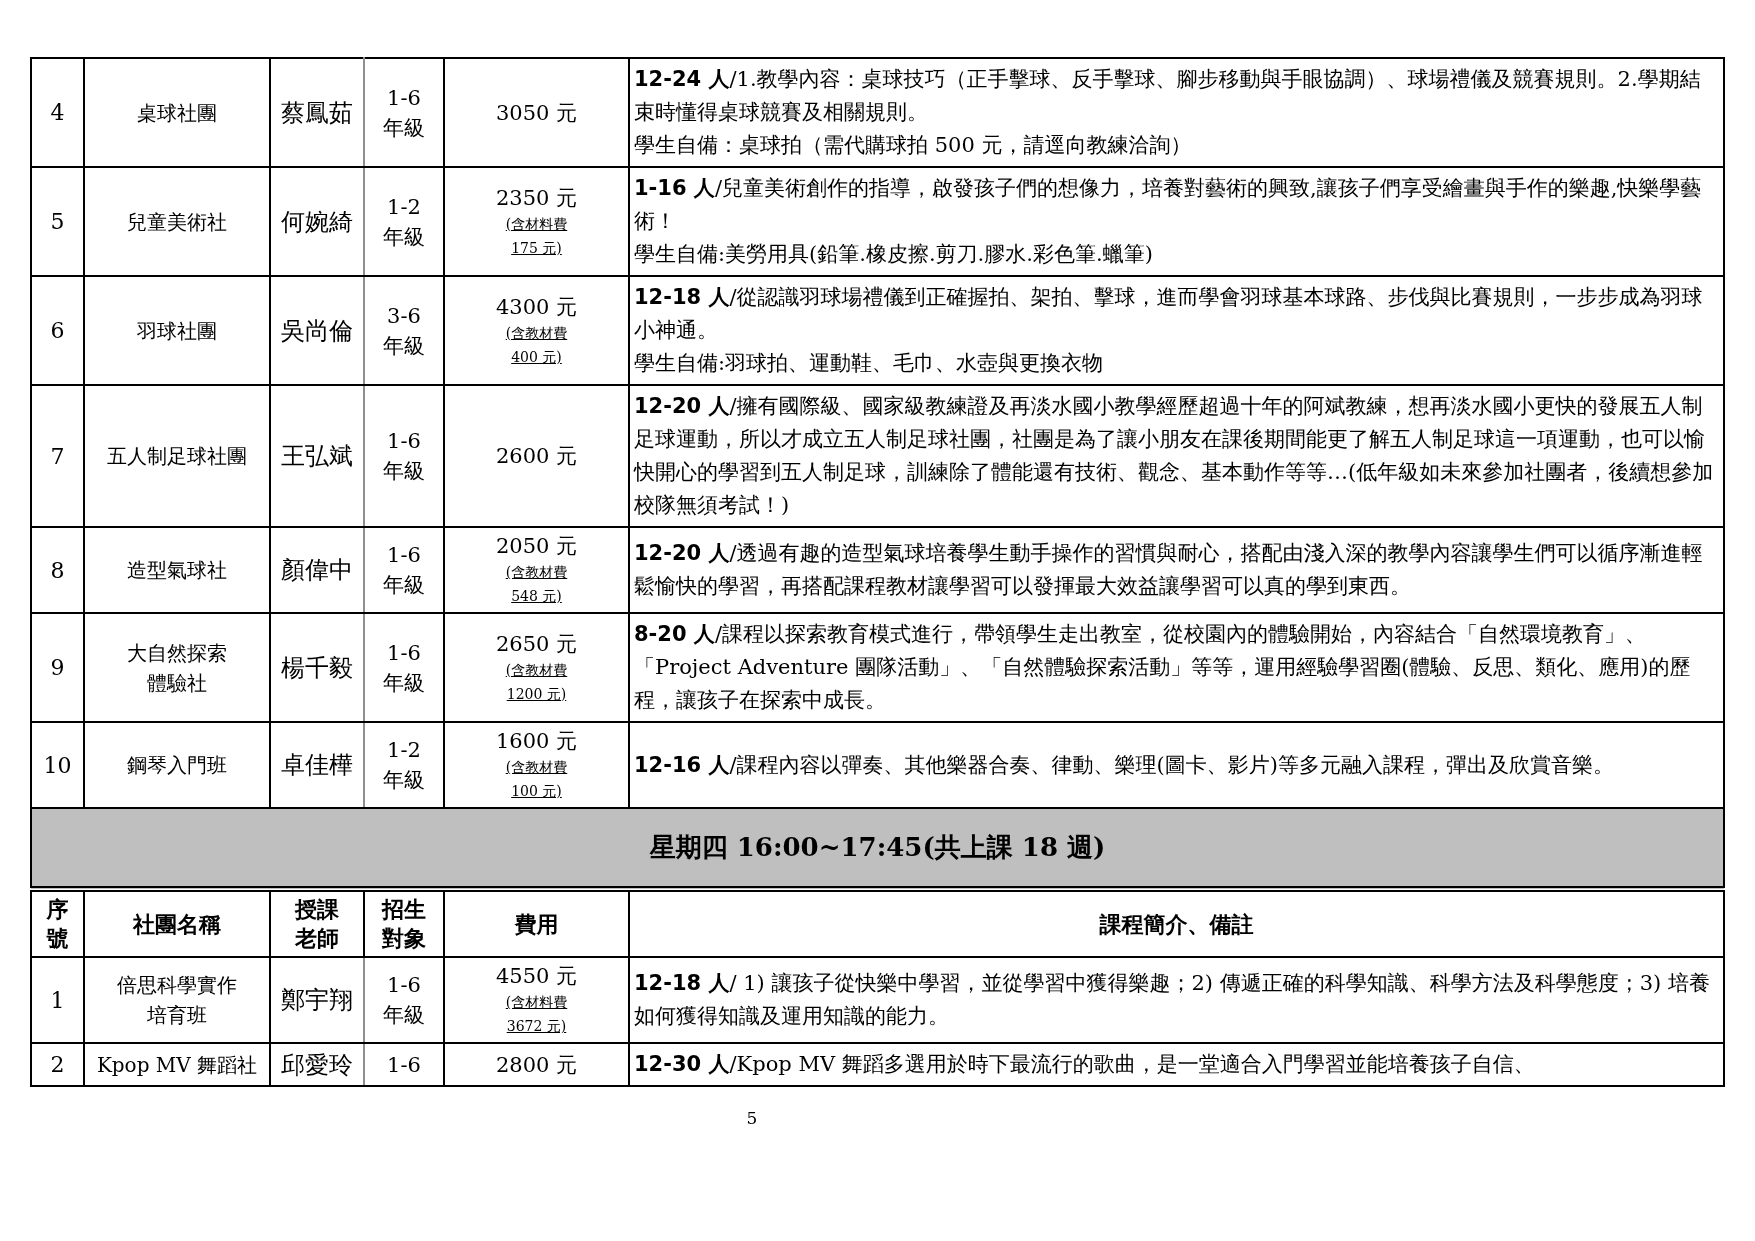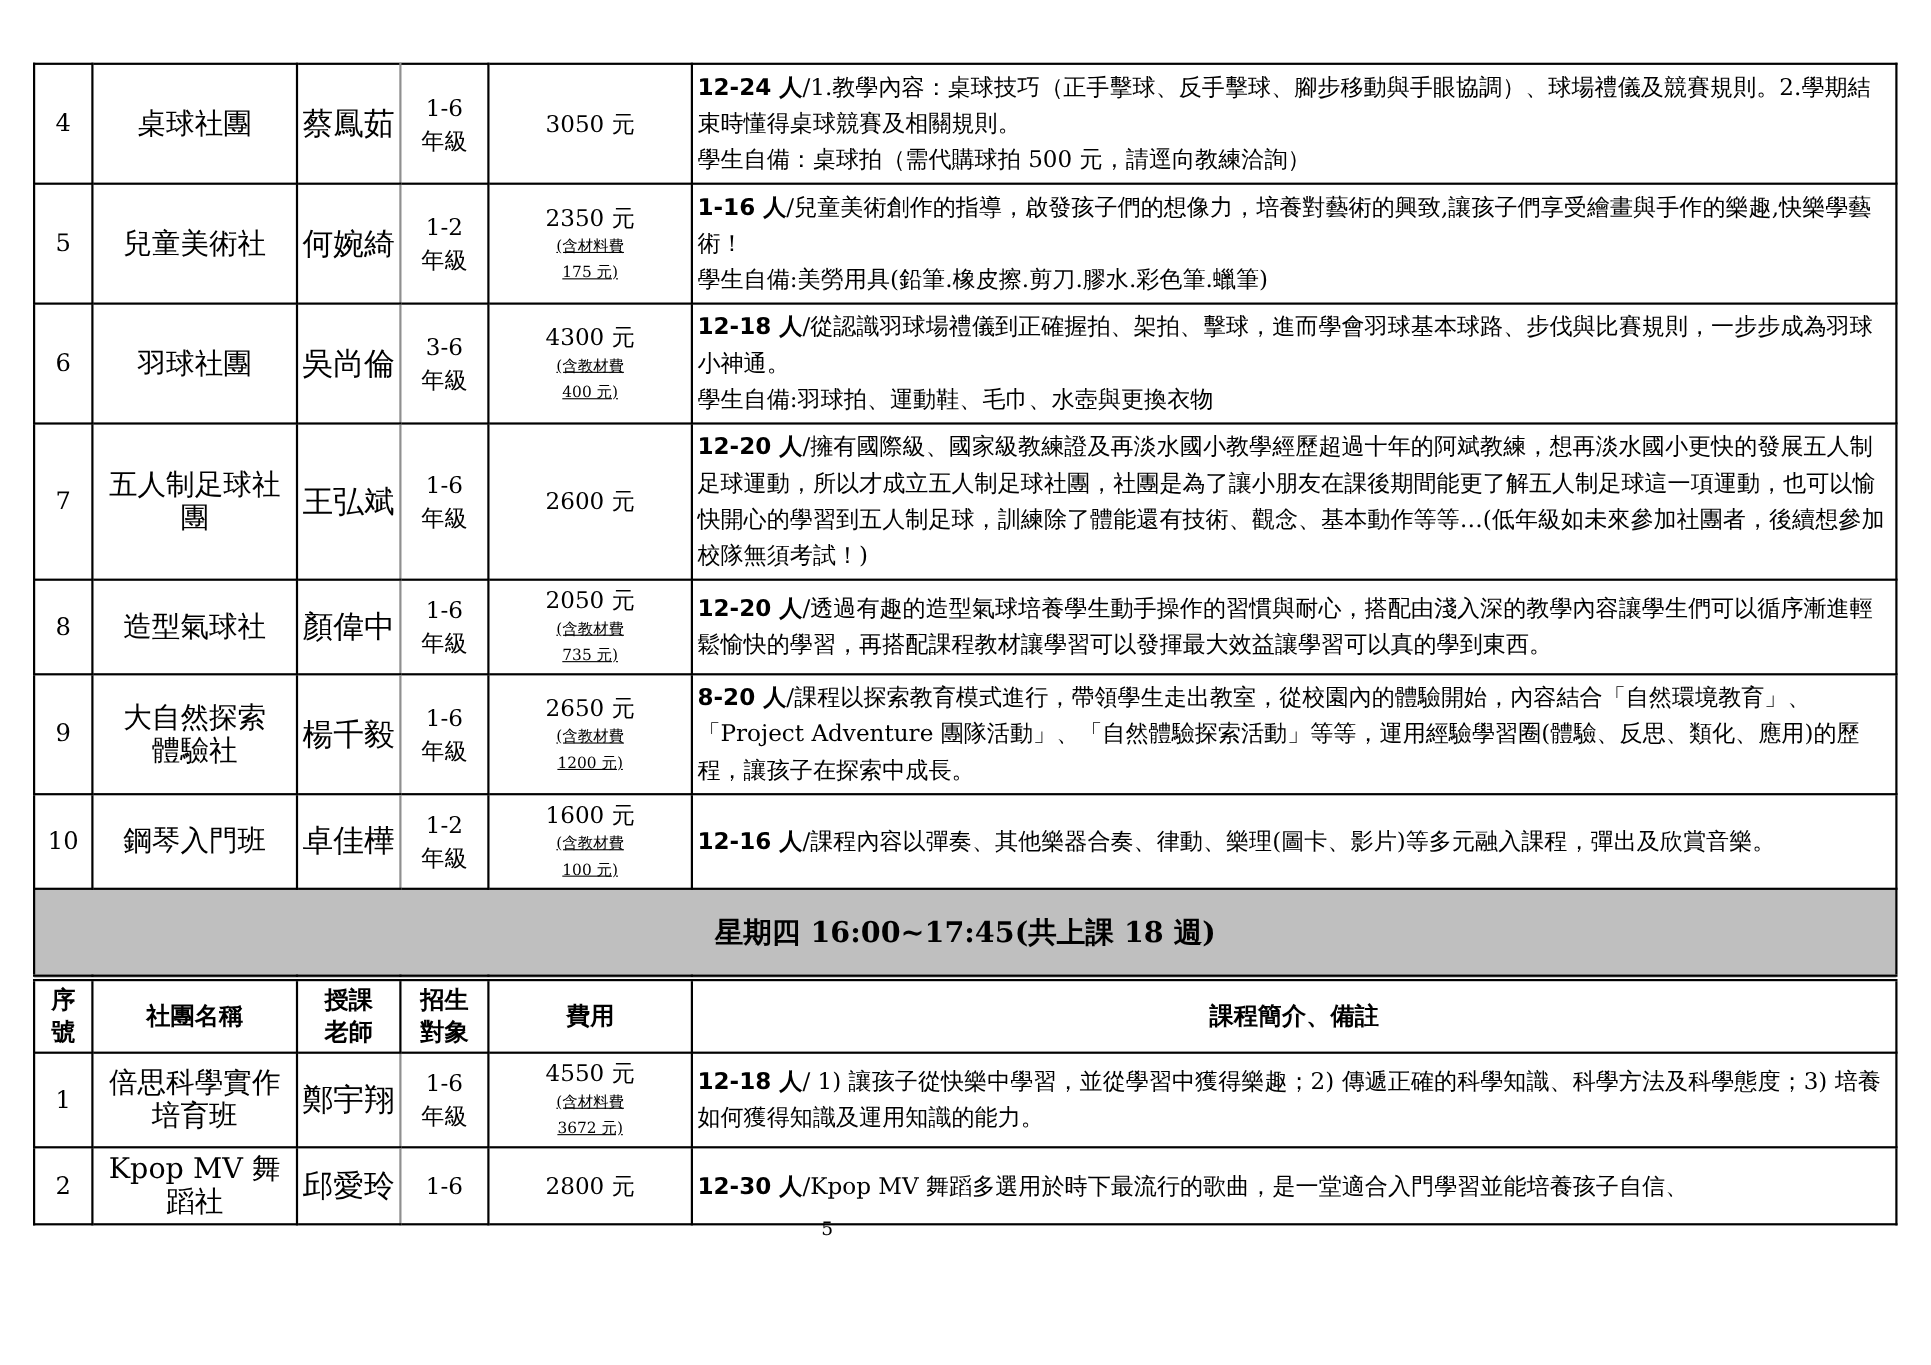--- a/index.html
+++ b/index.html
@@ -22,22 +22,22 @@
   
   col.c-no{width:53px}
   col.c-name{width:186px}
   col.c-teacher{width:94px}
   col.c-grade{width:80px}
   col.c-fee{width:185px}
   col.c-desc{width:1095px}
 
   .cell-no,.cell-name,.cell-teacher,.cell-grade,.cell-fee{text-align:center;}
   .cell-no{font-size:22px;}
-  .cell-name{font-size:26px;line-height:30px;}
-  .cell-teacher{font-size:28px;}
+  .cell-name{font-size:20px;line-height:30px;}
+  .cell-teacher{font-size:24px;}
   .cell-grade{font-size:21px;line-height:30px;}
   tr.data-row .cell-grade{border-left:2px solid #14532d;}
   tr.data-row .cell-teacher{border-right:2px solid #8f8f8f;}
   .cell-fee{font-size:21px;line-height:28px;}
   .fee-note-line{font-size:14px;line-height:24px;text-decoration:underline;}
   .cell-desc{text-align:left;padding:6px 13px;font-size:21px;line-height:33px;border-radius:18px;}
   .cap{
     font-family:"DejaVu Sans","Liberation Sans",sans-serif;
     font-weight:bold;font-size:21px;
   }
@@ -150,21 +150,21 @@
             <div>造型氣球社</div>
           </td>
           <td class="cell-teacher">顏偉中</td>
           <td class="cell-grade">
             <div>1-6</div>
             <div>年級</div>
           </td>
           <td class="cell-fee">
             <div class="fee-main-line">2050 元</div>
             <div class="fee-note-line">(含教材費</div>
-            <div class="fee-note-line">735 元)</div>
+            <div class="fee-note-line">548 元)</div>
           </td>
           <td class="cell-desc">
             <div class="dline"><b class="cap">12-20 人</b><span>/透過有趣的造型氣球培養學生動手操作的習慣與耐心，搭配由淺入深的教學內容讓學生們可以循序漸進輕鬆愉快的學習，再搭配課程教材讓學習可以發揮最大效益讓學習可以真的學到東西。</span></div>
           </td>
         </tr>
         <tr class="data-row">
           <td class="cell-no">9</td>
           <td class="cell-name">
             <div>大自然探索</div>
             <div>體驗社</div>

